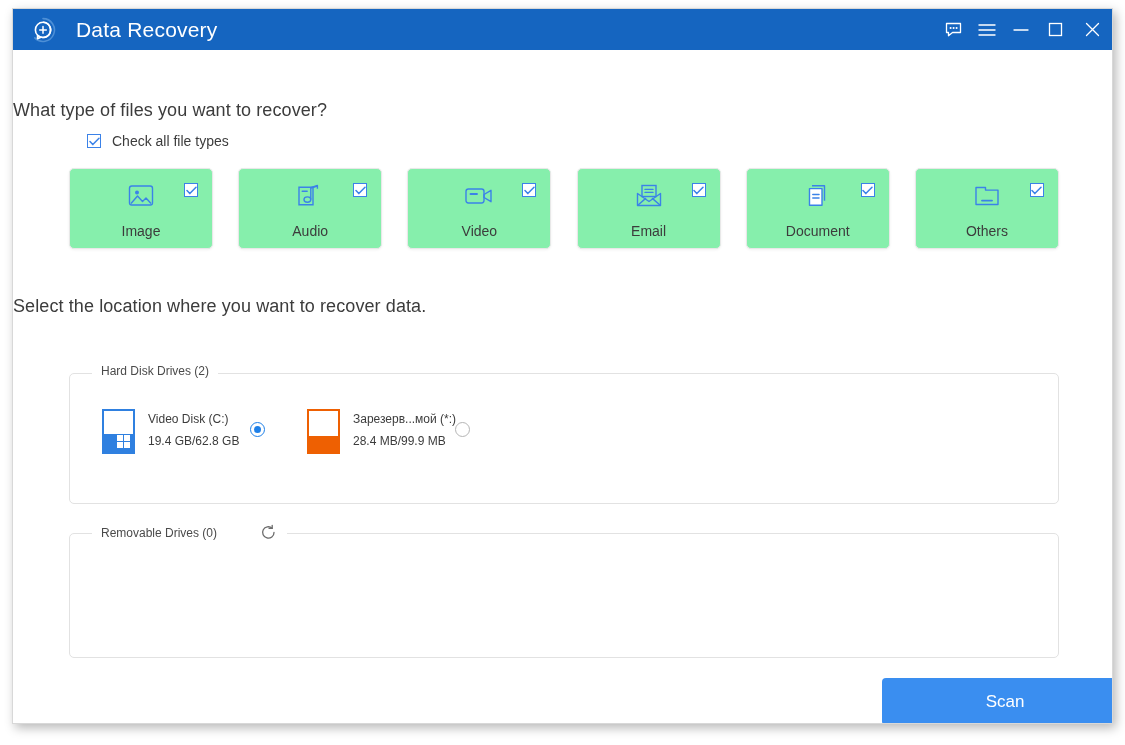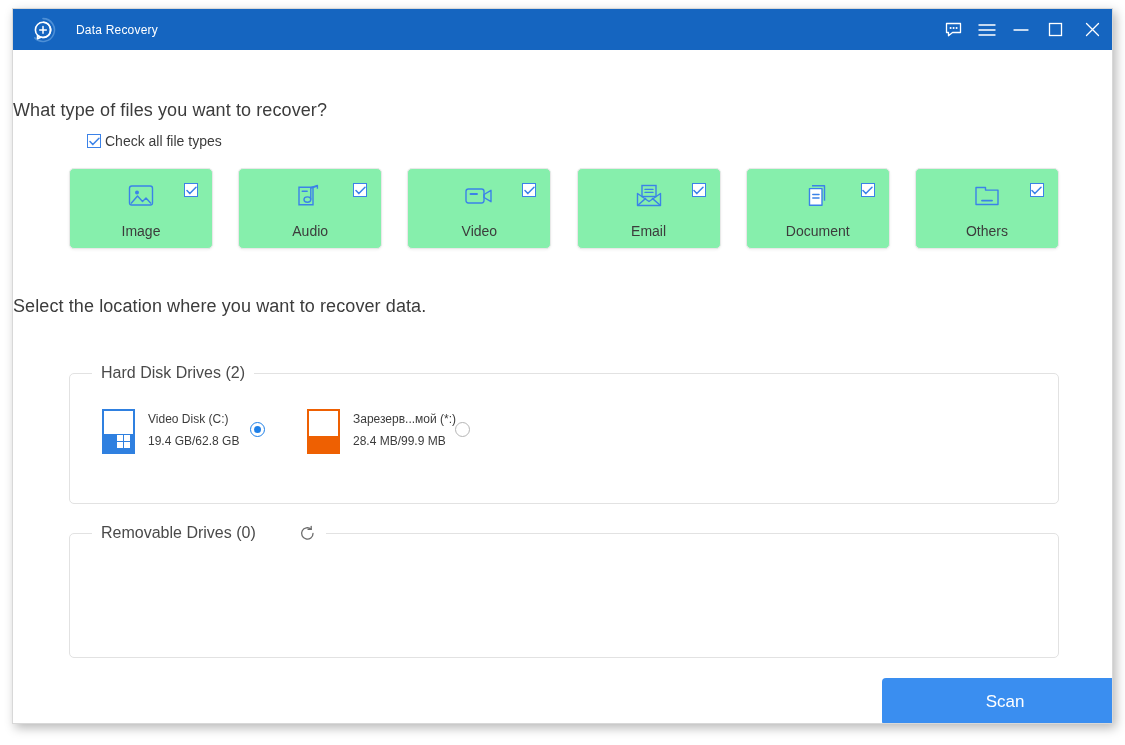--- a/index.html
+++ b/index.html
@@ -35,21 +35,21 @@
   }
   .logo {
     margin-left: 17px;
     width: 26px;
     height: 26px;
     position: relative;
   }
   .title-text {
     margin-left: 20px;
     color: #ffffff;
-    font-size: 12px;
+    font-size: 21px;
     letter-spacing: 0.2px;
   }
   .title-controls {
     margin-left: auto;
     display: flex;
     align-items: center;
     height: 41px;
   }
   .tc-btn {
     width: 34px;
@@ -78,21 +78,21 @@
 
   
   .check-all {
     position: absolute;
     left: 74px;
     top: 83px;
     display: flex;
     align-items: center;
   }
   .check-all .label {
-    margin-left: 4px;
+    margin-left: 11px;
     font-size: 14px;
     color: #3c3c3c;
   }
 
   .cb {
     width: 14px;
     height: 14px;
     border: 1px solid #3b82e8;
     box-sizing: border-box;
     background: #ffffff;
@@ -153,21 +153,21 @@
     border-radius: 5px;
     box-sizing: border-box;
     background: #ffffff;
   }
   .group-title {
     position: absolute;
     top: -10px;
     left: 22px;
     background: #ffffff;
     padding: 0 9px;
-    font-size: 16px;
+    font-size: 12px;
     color: #4a4a4a;
     display: flex;
     align-items: center;
   }
   .group-title .refresh {
     margin-left: 42px;
     display: inline-flex;
   }
 
   #hdd-group { left: 56px; top: 323px; width: 990px; height: 131px; }

